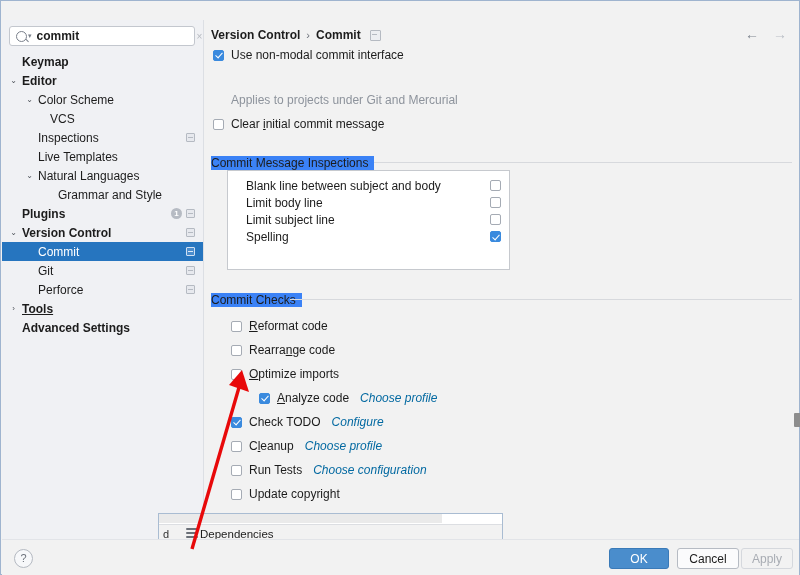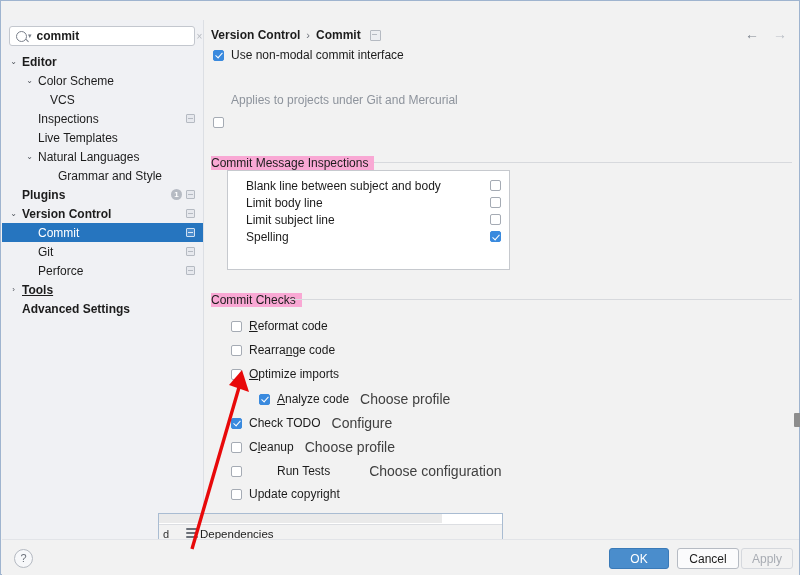--- a/index.html
+++ b/index.html
@@ -106,23 +106,23 @@
     border-radius:2px;box-sizing:border-box;position:relative;flex:0 0 auto;
   }
   .cb.on{background:#3a8ade;border-color:#3a8ade;}
   .cb.on:after{
     content:"";position:absolute;left:3px;top:0.5px;width:3px;height:6px;
     border:solid #ffffff;border-width:0 1.6px 1.6px 0;transform:rotate(42deg);
   }
   .cb-text{margin-left:7px;font-size:12px;color:#1c1c1c;white-space:nowrap;}
   .cb-text u{text-decoration:underline;}
   .hint{position:absolute;font-size:12px;color:#8d939c;}
-  .link{margin-left:11px;font-size:14px;color:#404040;white-space:nowrap;}
-
-  .group-title{position:absolute;font-size:12px;color:#1c1c1c;background:#f9a8d4;padding-right:6px;text-align:center;}
+  .link{margin-left:11px;font-size:12px;color:#0369a1;white-space:nowrap;font-style:italic;}
+
+  .group-title{position:absolute;font-size:12px;color:#1c1c1c;background:#3b82f6;padding-right:6px;text-align:center;}
   .group-line{position:absolute;height:1px;background:#d7d9dd;}
 
   .insp-box{
     position:absolute;background:#ffffff;border:1px solid #c6c9ce;box-sizing:border-box;
   }
   .insp-row{position:absolute;left:0;width:100%;height:17px;display:flex;align-items:center;}
   .insp-row .nm{position:absolute;left:18px;font-size:12px;color:#1c1c1c;white-space:nowrap;}
   .insp-row .ck{position:absolute;right:8px;}
 
   
@@ -196,20 +196,23 @@
 
   <div class="sidebar">
     <div class="search-wrap">
       <span class="search-icon"></span>
       <span class="search-caret">▾</span>
       <input class="search-input" value="commit" placeholder="Search settings" style="">
       <span class="search-clear">×</span>
     </div>
     <div class="tree" id="tree">
         <div class="tree-item bold">
+          <span class="tree-label" style="left:20px;">Keymap</span>
+        </div>
+        <div class="tree-item bold">
           <span class="tree-arrow" style="left:7px;">⌄</span>
           <span class="tree-label" style="left:20px;">Editor</span>
         </div>
         <div class="tree-item">
           <span class="tree-arrow" style="left:23px;">⌄</span>
           <span class="tree-label" style="left:36px;">Color Scheme</span>
         </div>
         <div class="tree-item">
           <span class="tree-label" style="left:48px;">VCS</span>
         </div>
@@ -271,20 +274,21 @@
     <div class="navbtn fwd">→</div>
 
     <div class="row" style="left:9px;top:28px;">
       <span class="cb on"></span>
       <span class="cb-text">Use non-modal commit interface</span>
     </div>
     <div class="hint" style="left:27px;top:73px;">Applies to projects under Git and Mercurial</div>
 
     <div class="row" style="left:9px;top:97px;">
       <span class="cb"></span>
+      <span class="cb-text"><span>Clear </span><u>i</u><span>nitial commit message</span></span>
     </div>
 
     <div class="group-title" style="left:7px;top:136px;">Commit Message Inspections</div>
     <div class="group-line" style="left:170px;top:142px;width:418px;"></div>
     <div class="insp-box" style="left:23px;top:150px;width:283px;height:100px;">
       <div id="insp-rows">
           <div class="insp-row" style="top: 6px;">
             <span class="nm">Blank line between subject and body</span>
             <span class="ck cb"></span>
           </div>
@@ -326,21 +330,21 @@
         <div class="row" style="left: 27px; top: 395px;">
           <span class="cb on"></span>
           <span class="cb-text">Check TODO</span>
           <span class="link">Configure</span>
         </div>
         <div class="row" style="left: 27px; top: 419px;">
           <span class="cb"></span>
           <span class="cb-text">C<u>l</u>eanup</span>
           <span class="link">Choose profile</span>
         </div>
-        <div class="row" style="left: 27px; top: 443px; gap: 28px;">
+        <div class="row" style="left: 27px; top: 443px;">
           <span class="cb"></span>
           <span class="cb-text">Run Tests</span>
           <span class="link">Choose configuration</span>
         </div>
         <div class="row" style="left: 27px; top: 467px;">
           <span class="cb"></span>
           <span class="cb-text">Update copyright</span>
         </div>
       </div>
 

